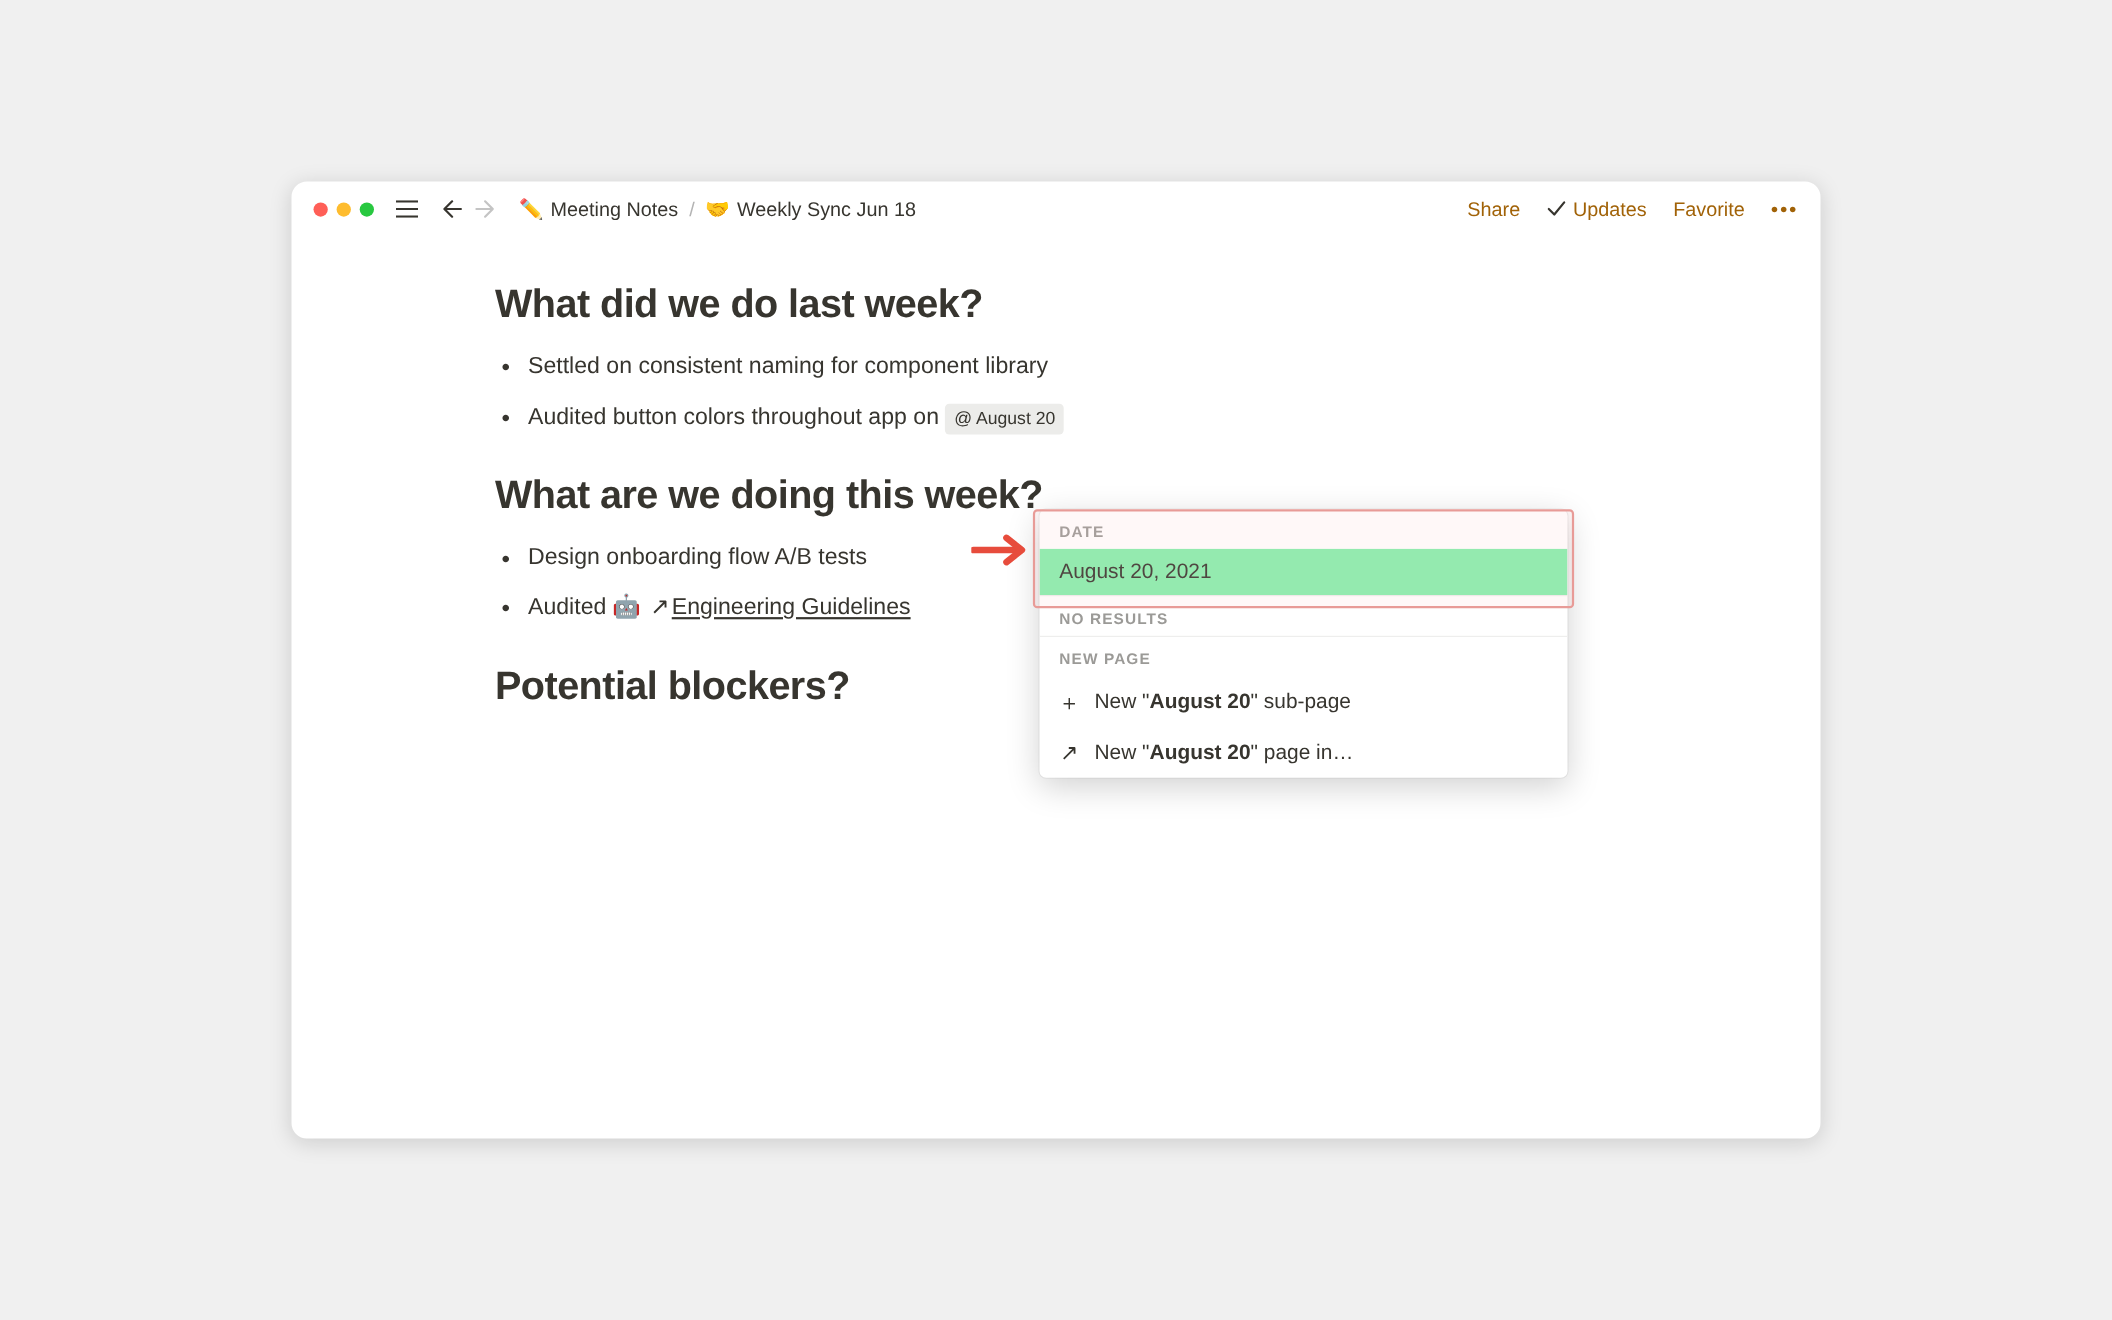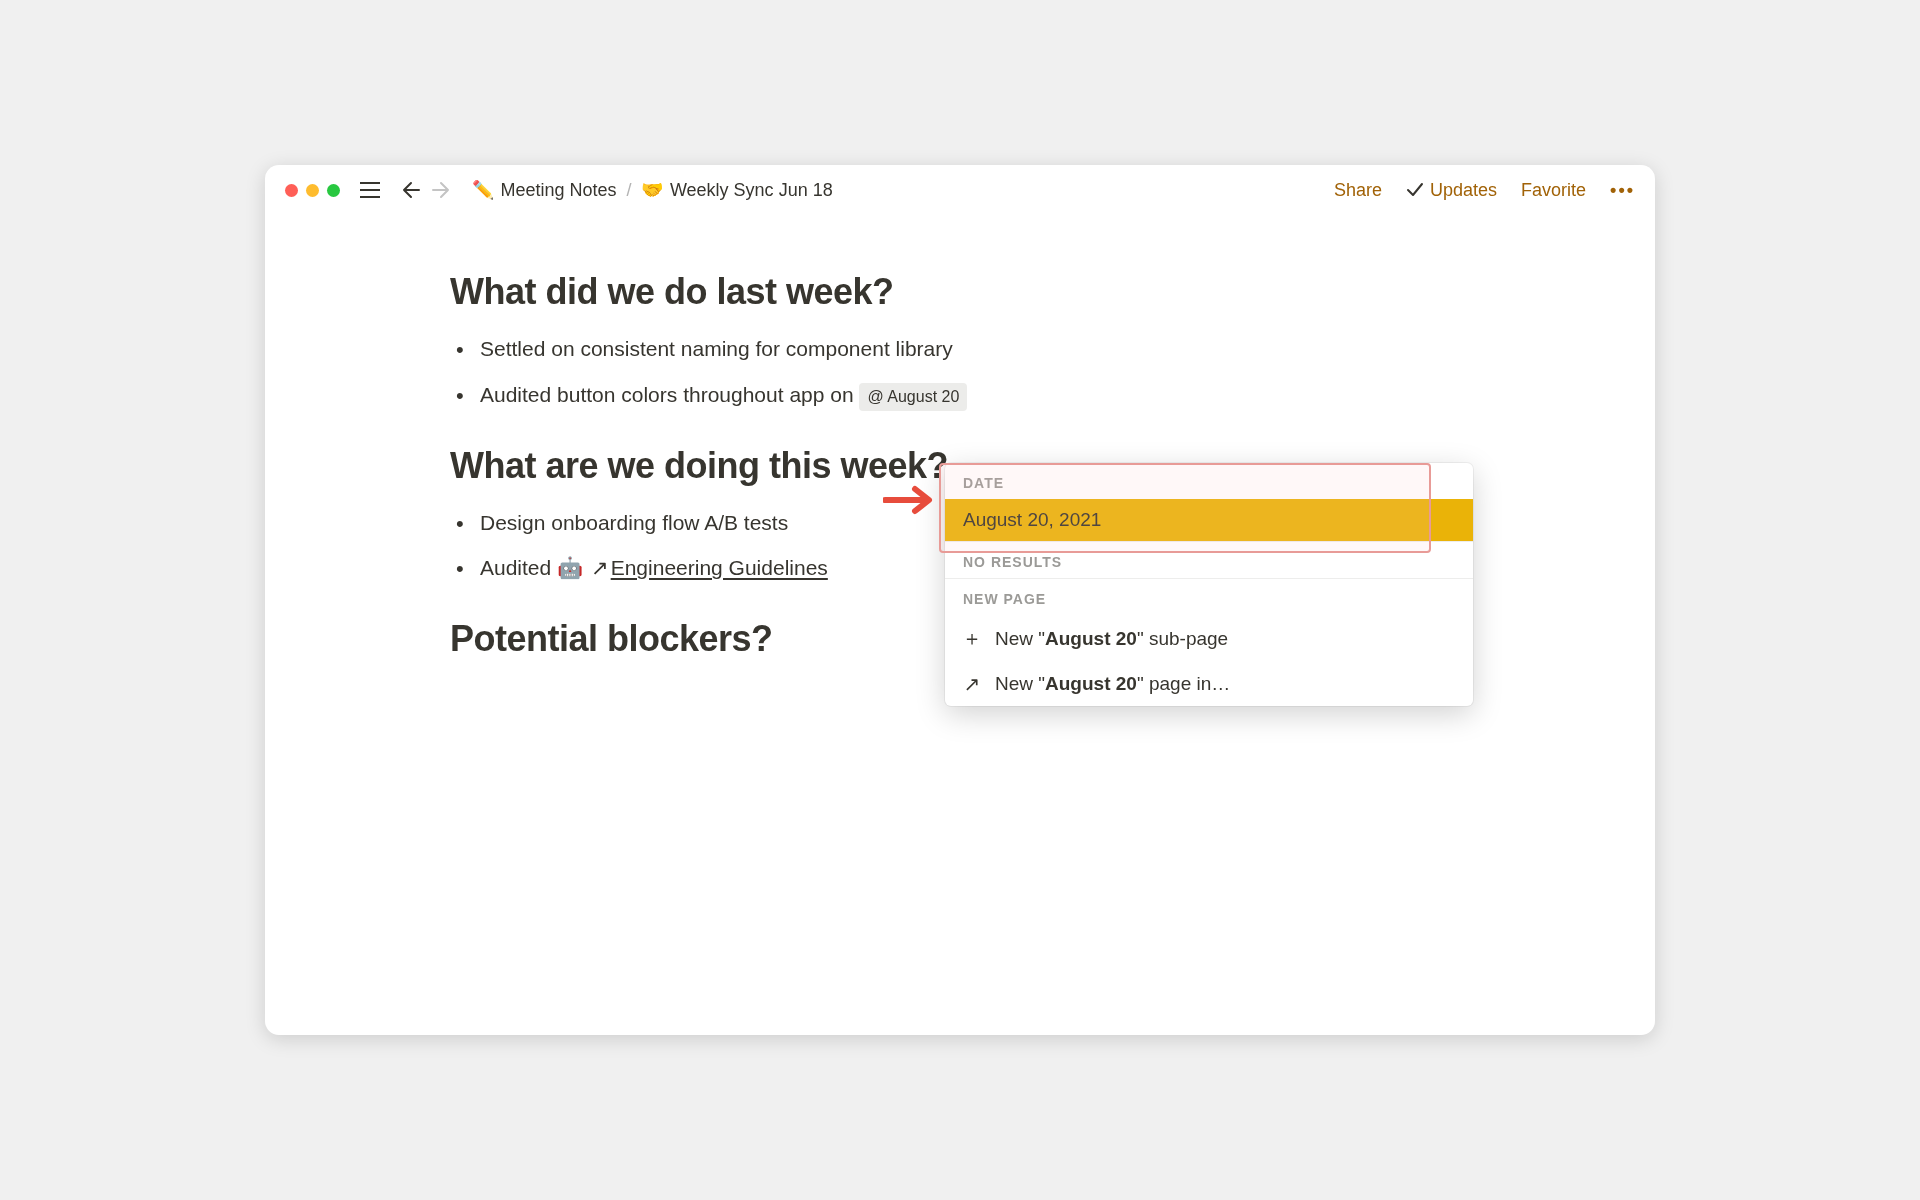--- a/index.html
+++ b/index.html
@@ -104,21 +104,21 @@
       position: relative;
     }
     h2 {
       font-size: 36px;
       font-weight: 700;
       margin-top: 34px;
       margin-bottom: 20px;
       letter-spacing: -0.5px;
     }
     h2:first-child {
-      margin-top: 16px;
+      margin-top: 0;
     }
     ul {
       list-style: none;
       padding-left: 30px;
     }
     ul li {
       position: relative;
       font-size: 21px;
       line-height: 1.5;
       margin-bottom: 14px;
@@ -147,21 +147,21 @@
     }
     .arrow-ne {
       display: inline-block;
       margin: 0 2px;
     }
     
     .popup {
       position: absolute;
       left: 680px;
       top: 298px;
-      width: 528px;
+      width: 480px;
       background: #fff;
       border-radius: 6px;
       box-shadow: 0 8px 30px rgba(0,0,0,0.18), 0 0 0 1px rgba(0,0,0,0.05);
       overflow: hidden;
       font-size: 19px;
     }
     .popup-section-label {
       padding: 12px 18px 8px 18px;
       font-size: 14px;
       font-weight: 600;
@@ -172,21 +172,21 @@
     .popup-item {
       padding: 10px 18px;
       display: flex;
       align-items: center;
       gap: 14px;
       cursor: pointer;
       color: #37352f;
       font-size: 19px;
     }
     .popup-item.selected {
-      background: #eab308;
+      background: #86efac;
     }
     .popup-divider {
       height: 1px;
       background: #ededec;
     }
     .popup-item .plus-icon,
     .popup-item .arrow-icon {
       width: 18px;
       display: inline-flex;
       justify-content: center;

